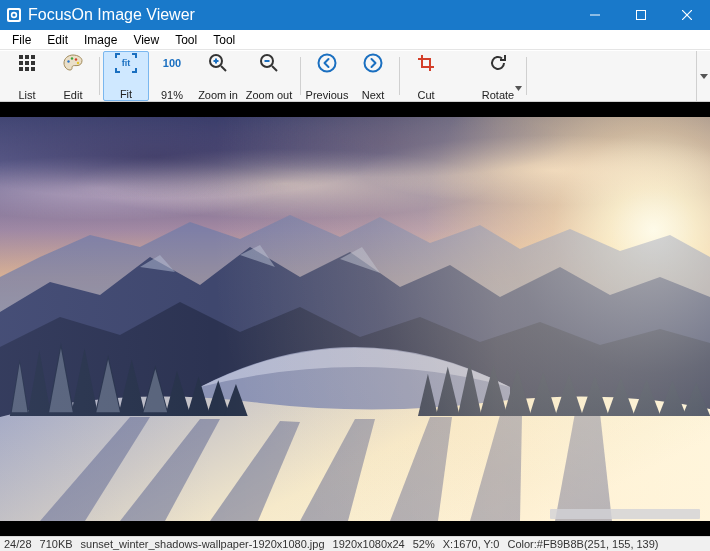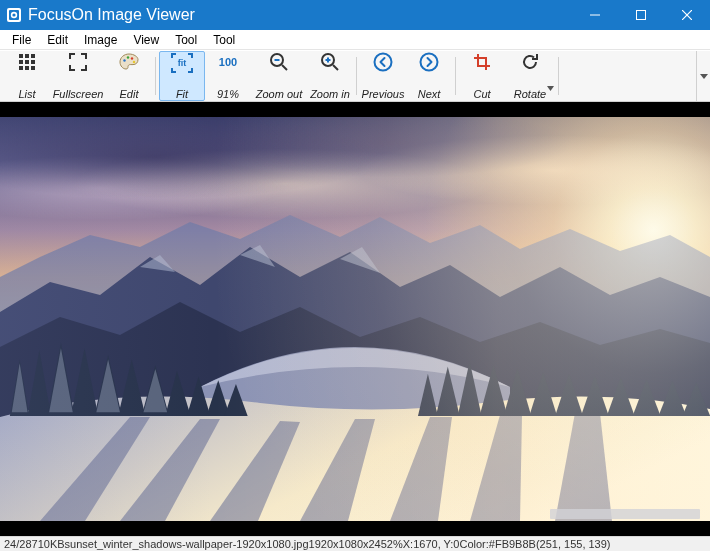--- a/index.html
+++ b/index.html
@@ -8,25 +8,25 @@
   .titlebar-icon { width: 16px; height: 16px; margin-right: 6px; display: flex; align-items: center; justify-content: center; }
   .titlebar-title { flex: 1; font-size: 16px; }
   .win-controls { display: flex; height: 100%; }
   .win-btn { width: 46px; display: flex; align-items: center; justify-content: center; cursor: default; }
   .win-btn svg { display: block; }
 
   .menubar { height: 20px; background: #fff; display: flex; align-items: center; padding: 0 4px; border-bottom: 1px solid #e5e5e5; }
   .menu-item { padding: 2px 8px; cursor: default; }
 
   .toolbar { height: 52px; background: #f6f6f6; border-top: 1px solid #fff; border-bottom: 1px solid #d0d0d0; display: flex; align-items: stretch; padding-left: 4px; }
-  .tool { width: 46px; display: flex; flex-direction: column; align-items: center; justify-content: flex-start; gap: 16px; cursor: default; position: relative; }
+  .tool { width: 46px; display: flex; flex-direction: column; align-items: center; justify-content: center; gap: 16px; cursor: default; position: relative; }
   .tool.wide { width: 56px; }
   .tool.active { background: #cfe8ff; border: 1px solid #7ab7ef; border-radius: 2px; }
   .tool-icon { width: 22px; height: 22px; display: flex; align-items: center; justify-content: center; }
-  .tool-label { font-size: 11px; color: #222; line-height: 1; white-space: nowrap; font-style: italic; }
+  .tool-label { font-size: 11px; color: #222; line-height: 1; white-space: nowrap; }
   .tool-sep { width: 1px; background: #d0d0d0; margin: 6px 3px; }
   .tool-chevron { position: absolute; right: 1px; bottom: 10px; }
   .tool-chevron svg { display:block; }
   .overflow { width: 14px; display: flex; align-items: center; justify-content: center; border-left: 1px solid #d0d0d0; margin-left: auto; }
 
   .viewport { width: 710px; height: 434px; background: #000; position: relative; overflow: hidden; }
   .image-area { position: absolute; left: 0; right: 0; top: 15px; bottom: 15px; overflow: hidden; }
 
   .sky { position: absolute; inset: 0; background:
     radial-gradient(circle at 92% 28%, rgba(255,255,240,0.98) 0%, rgba(255,236,180,0.85) 6%, rgba(255,200,120,0.55) 14%, rgba(255,180,110,0.0) 32%),
@@ -46,21 +46,21 @@
   .snow { position:absolute; left:0; right:0; top:0; bottom:0; }
   .shadow { position:absolute; left:0; right:0; top:0; bottom:0; }
   .trees-left { position:absolute; left:0; bottom:26%; width:36%; height:28%; }
   .trees-right{ position:absolute; right:0; bottom:26%; width:42%; height:24%; }
   .haze { position:absolute; inset:0; background:
     radial-gradient(circle at 92% 28%, rgba(255,250,230,0.55) 0%, rgba(255,245,215,0.28) 20%, rgba(255,230,190,0.10) 40%, transparent 62%),
     linear-gradient(90deg, rgba(120,130,180,0.12) 0%, rgba(0,0,0,0) 30%, rgba(255,220,170,0.14) 70%, rgba(0,0,0,0) 100%);
     pointer-events:none; }
   .watermark-strip { position:absolute; right:10px; bottom:2px; height:10px; width:150px; background: rgba(210,210,215,0.8); border-radius:1px; }
 
-  .statusbar { height: 15px; background: #f0f0f0; color: #333; font-size: 11px; display: flex; align-items: center; padding: 0 4px; border-top: 1px solid #d8d8d8; }
+  .statusbar { height: 15px; background: #f0f0f0; color: #333; font-size: 11px; display: flex; align-items: center; padding: 0 4px; gap: 8px; border-top: 1px solid #d8d8d8; }
   .statusbar span { white-space: nowrap; }
 </style>
 </head>
 <body>
 
 <div class="titlebar">
   <span class="titlebar-icon">
     <svg width="16" height="16" viewBox="0 0 16 16">
         <rect x="1" y="1" width="14" height="14" rx="2" fill="#fff"></rect>
         <rect x="3" y="3" width="10" height="10" rx="1" fill="#1979ca"></rect>
@@ -110,31 +110,20 @@
             <rect x="7" y="7" width="4" height="4"></rect>
             <rect x="13" y="7" width="4" height="4"></rect>
             <rect x="1" y="13" width="4" height="4"></rect>
             <rect x="7" y="13" width="4" height="4"></rect>
             <rect x="13" y="13" width="4" height="4"></rect>
           </g>
         </svg>
       </span>
     <span class="tool-label">List</span>
   </div>
-  <div class="tool wide">
-    <span class="tool-icon">
-        <svg width="18" height="18" viewBox="0 0 18 18" fill="none" stroke="#333" stroke-width="2">
-          <polyline points="1,6 1,1 6,1"></polyline>
-          <polyline points="12,1 17,1 17,6"></polyline>
-          <polyline points="17,12 17,17 12,17"></polyline>
-          <polyline points="6,17 1,17 1,12"></polyline>
-        </svg>
-      </span>
-    <span class="tool-label">Fullscreen</span>
-  </div>
   <div class="tool">
     <span class="tool-icon">
         <svg width="20" height="18" viewBox="0 0 20 18">
           <path d="M10 1C5 1 1 4.5 1 9c0 4 3 7 6 7 2 0 2-1.4 2-2.4 0-1.2 1-2 2.2-2H14c3 0 5-2 5-5C19 3.8 15 1 10 1z" fill="#eadfc8" stroke="#a08a5a" stroke-width="1"></path>
           <circle cx="5.5" cy="7.5" r="1.2" fill="#2a74c7"></circle>
           <circle cx="9" cy="4.5" r="1.2" fill="#3aa23a"></circle>
           <circle cx="13" cy="5.5" r="1.2" fill="#d43f2a"></circle>
           <circle cx="15" cy="9" r="1.2" fill="#e6c62a"></circle>
         </svg>
       </span>
@@ -151,41 +140,41 @@
           <polyline points="5,19 1,19 1,15"></polyline>
         </svg>
         <span style="position:absolute; font-size:9px; color:#1a6fc0; font-weight:600;">fit</span>
       </span>
     <span class="tool-label">Fit</span>
   </div>
   <div class="tool">
     <span class="tool-icon" style="font-size:11px;font-weight:600;color:#1a6fc0;">100</span>
     <span class="tool-label">91%</span>
   </div>
-  <div class="tool wide">
-    <span class="tool-icon">
-        <svg width="20" height="20" viewBox="0 0 20 20" fill="none" stroke="#333" stroke-width="2">
-          <circle cx="8" cy="8" r="6"></circle>
-          <line x1="13" y1="13" x2="18" y2="18"></line>
-          <line x1="5.5" y1="8" x2="10.5" y2="8" stroke="#1a6fc0"></line>
-        </svg>
-      </span>
-    <span class="tool-label">Zoom out</span>
-  </div>
   <div class="tool">
     <span class="tool-icon">
         <svg width="20" height="20" viewBox="0 0 20 20" fill="none" stroke="#333" stroke-width="2">
           <circle cx="8" cy="8" r="6"></circle>
           <line x1="13" y1="13" x2="18" y2="18"></line>
           <line x1="5.5" y1="8" x2="10.5" y2="8" stroke="#1a6fc0"></line>
           <line x1="8" y1="5.5" x2="8" y2="10.5" stroke="#1a6fc0"></line>
         </svg>
       </span>
     <span class="tool-label">Zoom in</span>
   </div>
+  <div class="tool wide">
+    <span class="tool-icon">
+        <svg width="20" height="20" viewBox="0 0 20 20" fill="none" stroke="#333" stroke-width="2">
+          <circle cx="8" cy="8" r="6"></circle>
+          <line x1="13" y1="13" x2="18" y2="18"></line>
+          <line x1="5.5" y1="8" x2="10.5" y2="8" stroke="#1a6fc0"></line>
+        </svg>
+      </span>
+    <span class="tool-label">Zoom out</span>
+  </div>
   <div class="tool-sep"></div>
 
   <div class="tool">
     <span class="tool-icon">
         <svg width="20" height="20" viewBox="0 0 20 20" fill="none" stroke="#1a6fc0" stroke-width="2">
           <circle cx="10" cy="10" r="8.5"></circle>
           <polyline points="11.5,6 7.5,10 11.5,14" stroke-linecap="round" stroke-linejoin="round"></polyline>
         </svg>
       </span>
     <span class="tool-label">Previous</span>
@@ -203,21 +192,21 @@
 
   <div class="tool">
     <span class="tool-icon">
         <svg width="18" height="18" viewBox="0 0 18 18" fill="none" stroke="#d43f2a" stroke-width="2">
           <path d="M5 1v12h12"></path>
           <path d="M1 5h12v12"></path>
         </svg>
       </span>
     <span class="tool-label">Cut</span>
   </div>
-  <div class="tool" style="width:50px;">
+  <div class="tool" style="width:50px;margin-left:24px;">
     <span class="tool-icon">
         <svg width="20" height="20" viewBox="0 0 20 20" fill="none" stroke="#333" stroke-width="2">
           <path d="M16 10a6 6 0 1 1-2-4.5"></path>
           <polyline points="17,2 17,7 12,7"></polyline>
         </svg>
       </span>
     <span class="tool-label">Rotate</span>
     <span class="tool-chevron">
         <svg width="7" height="5" viewBox="0 0 7 5">
           <polygon points="0,0 7,0 3.5,5" fill="#555"></polygon>

